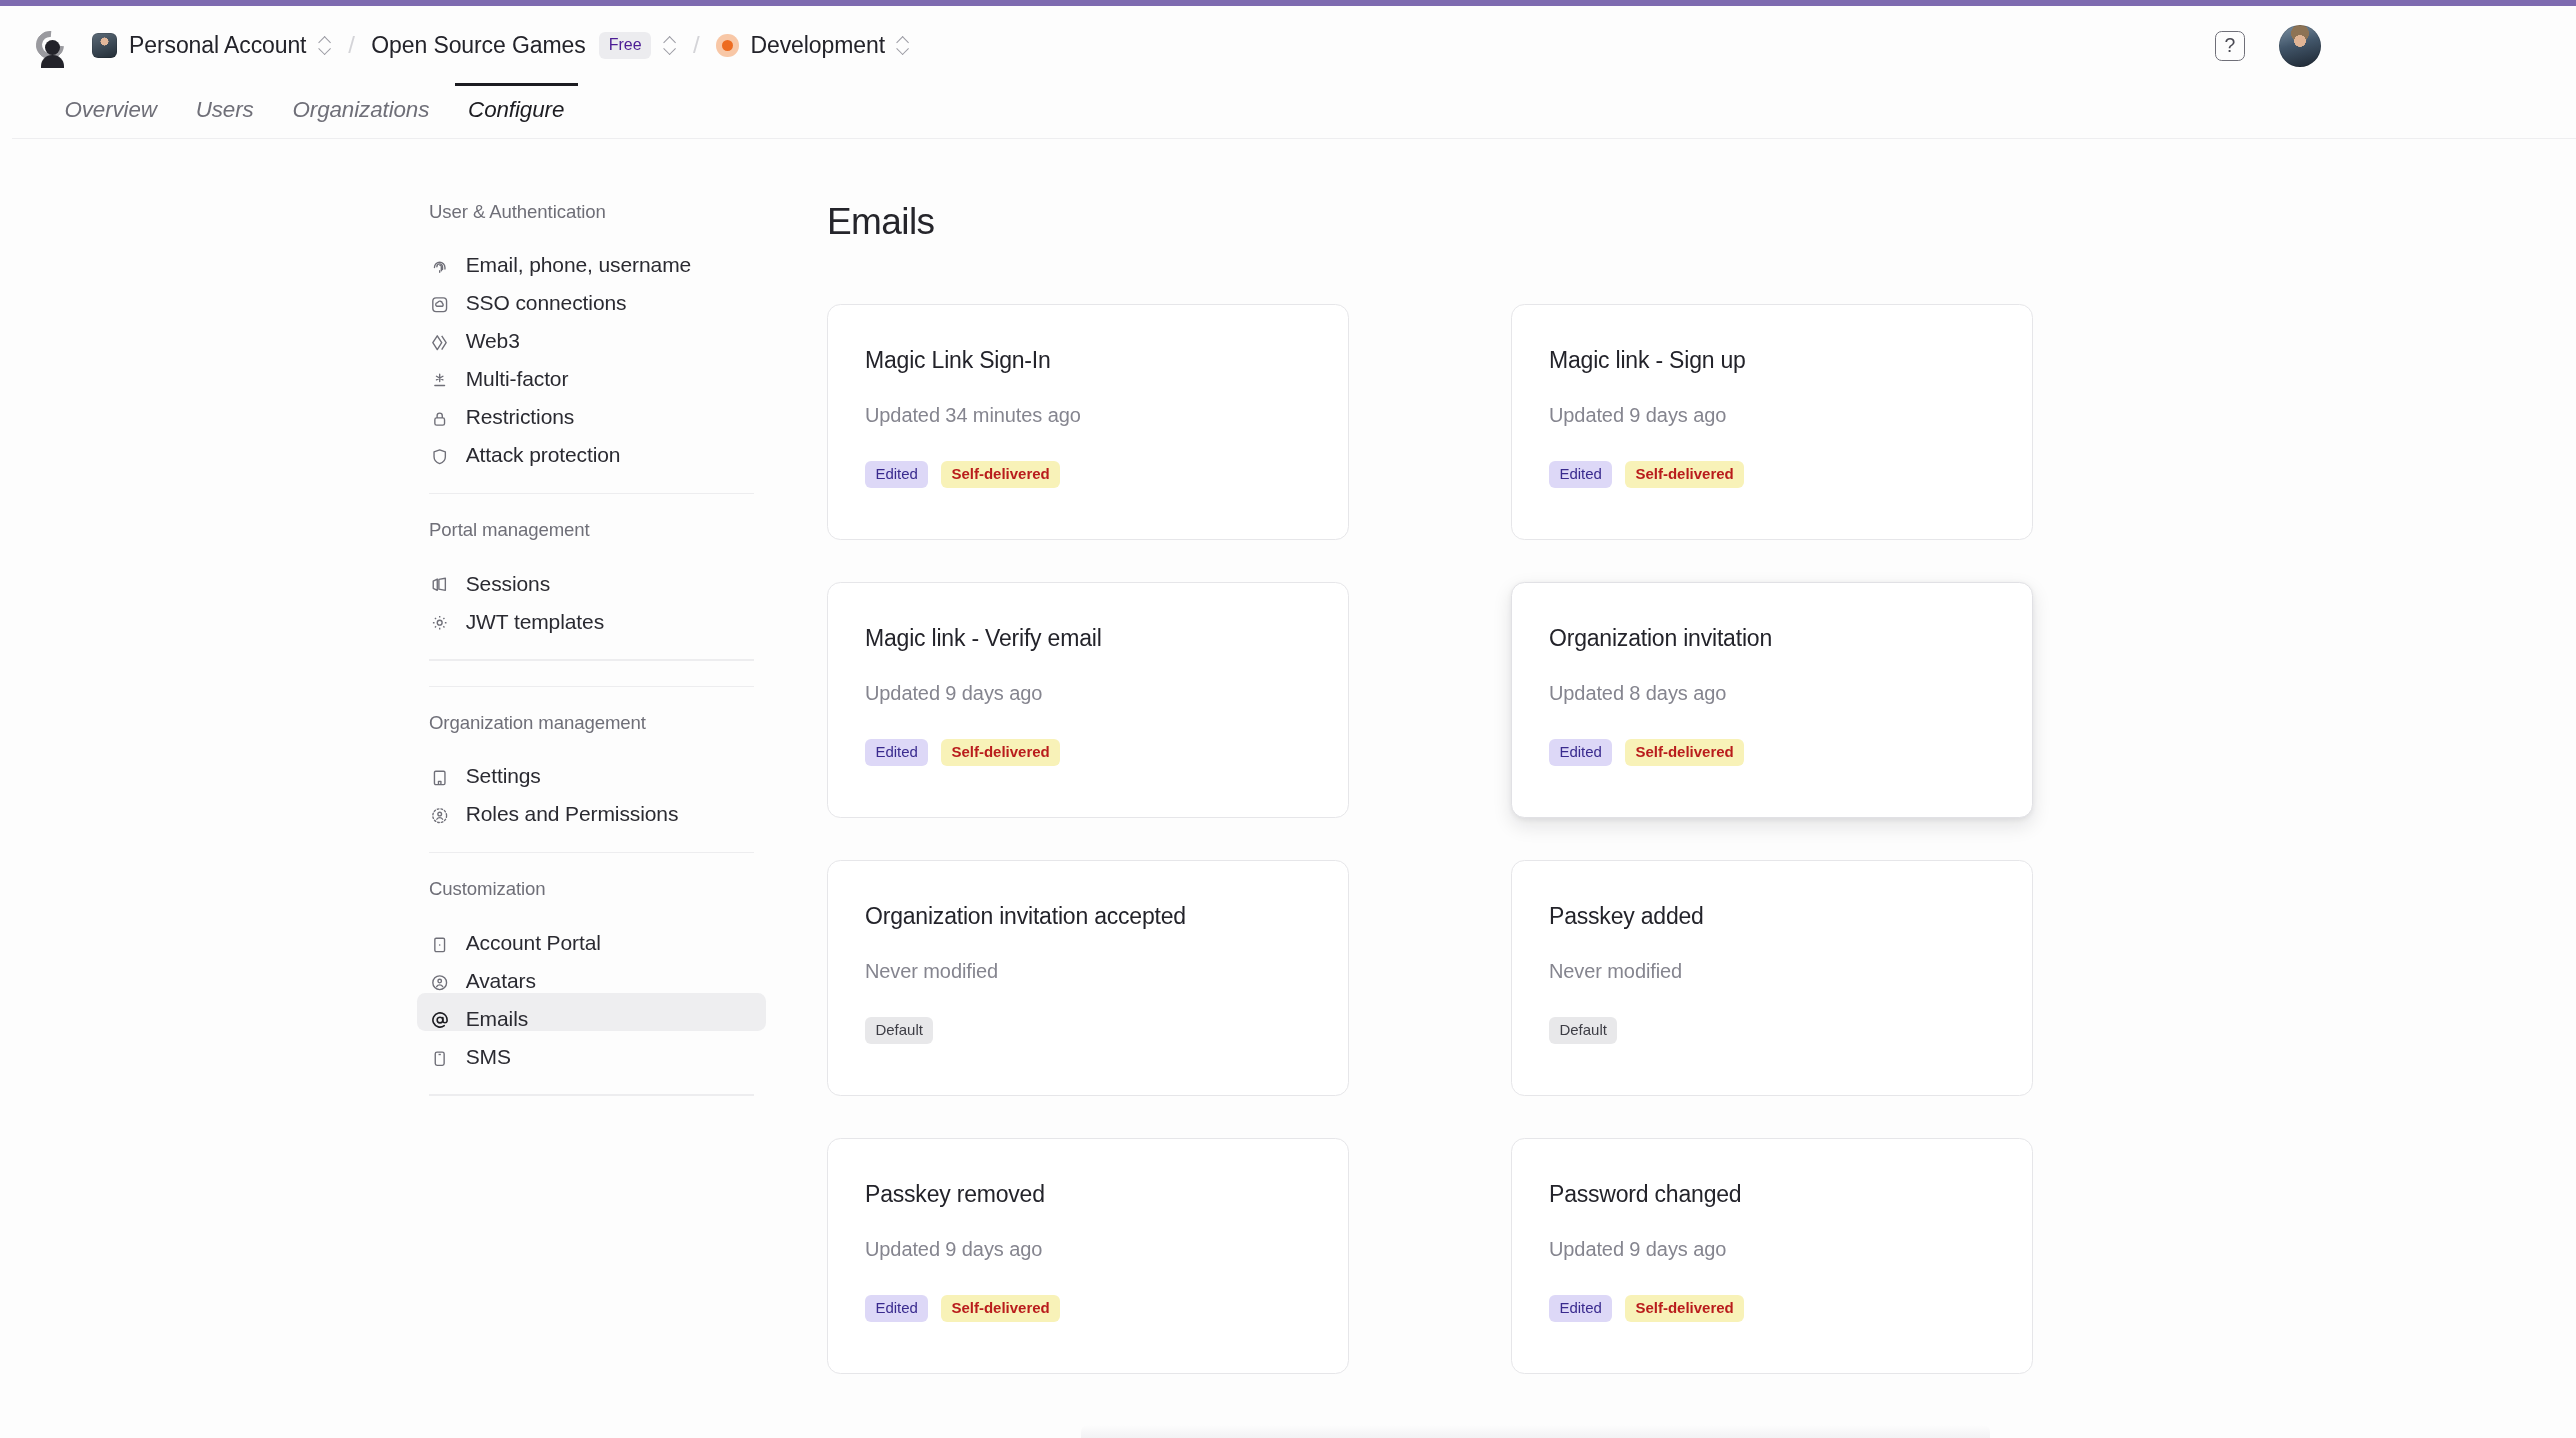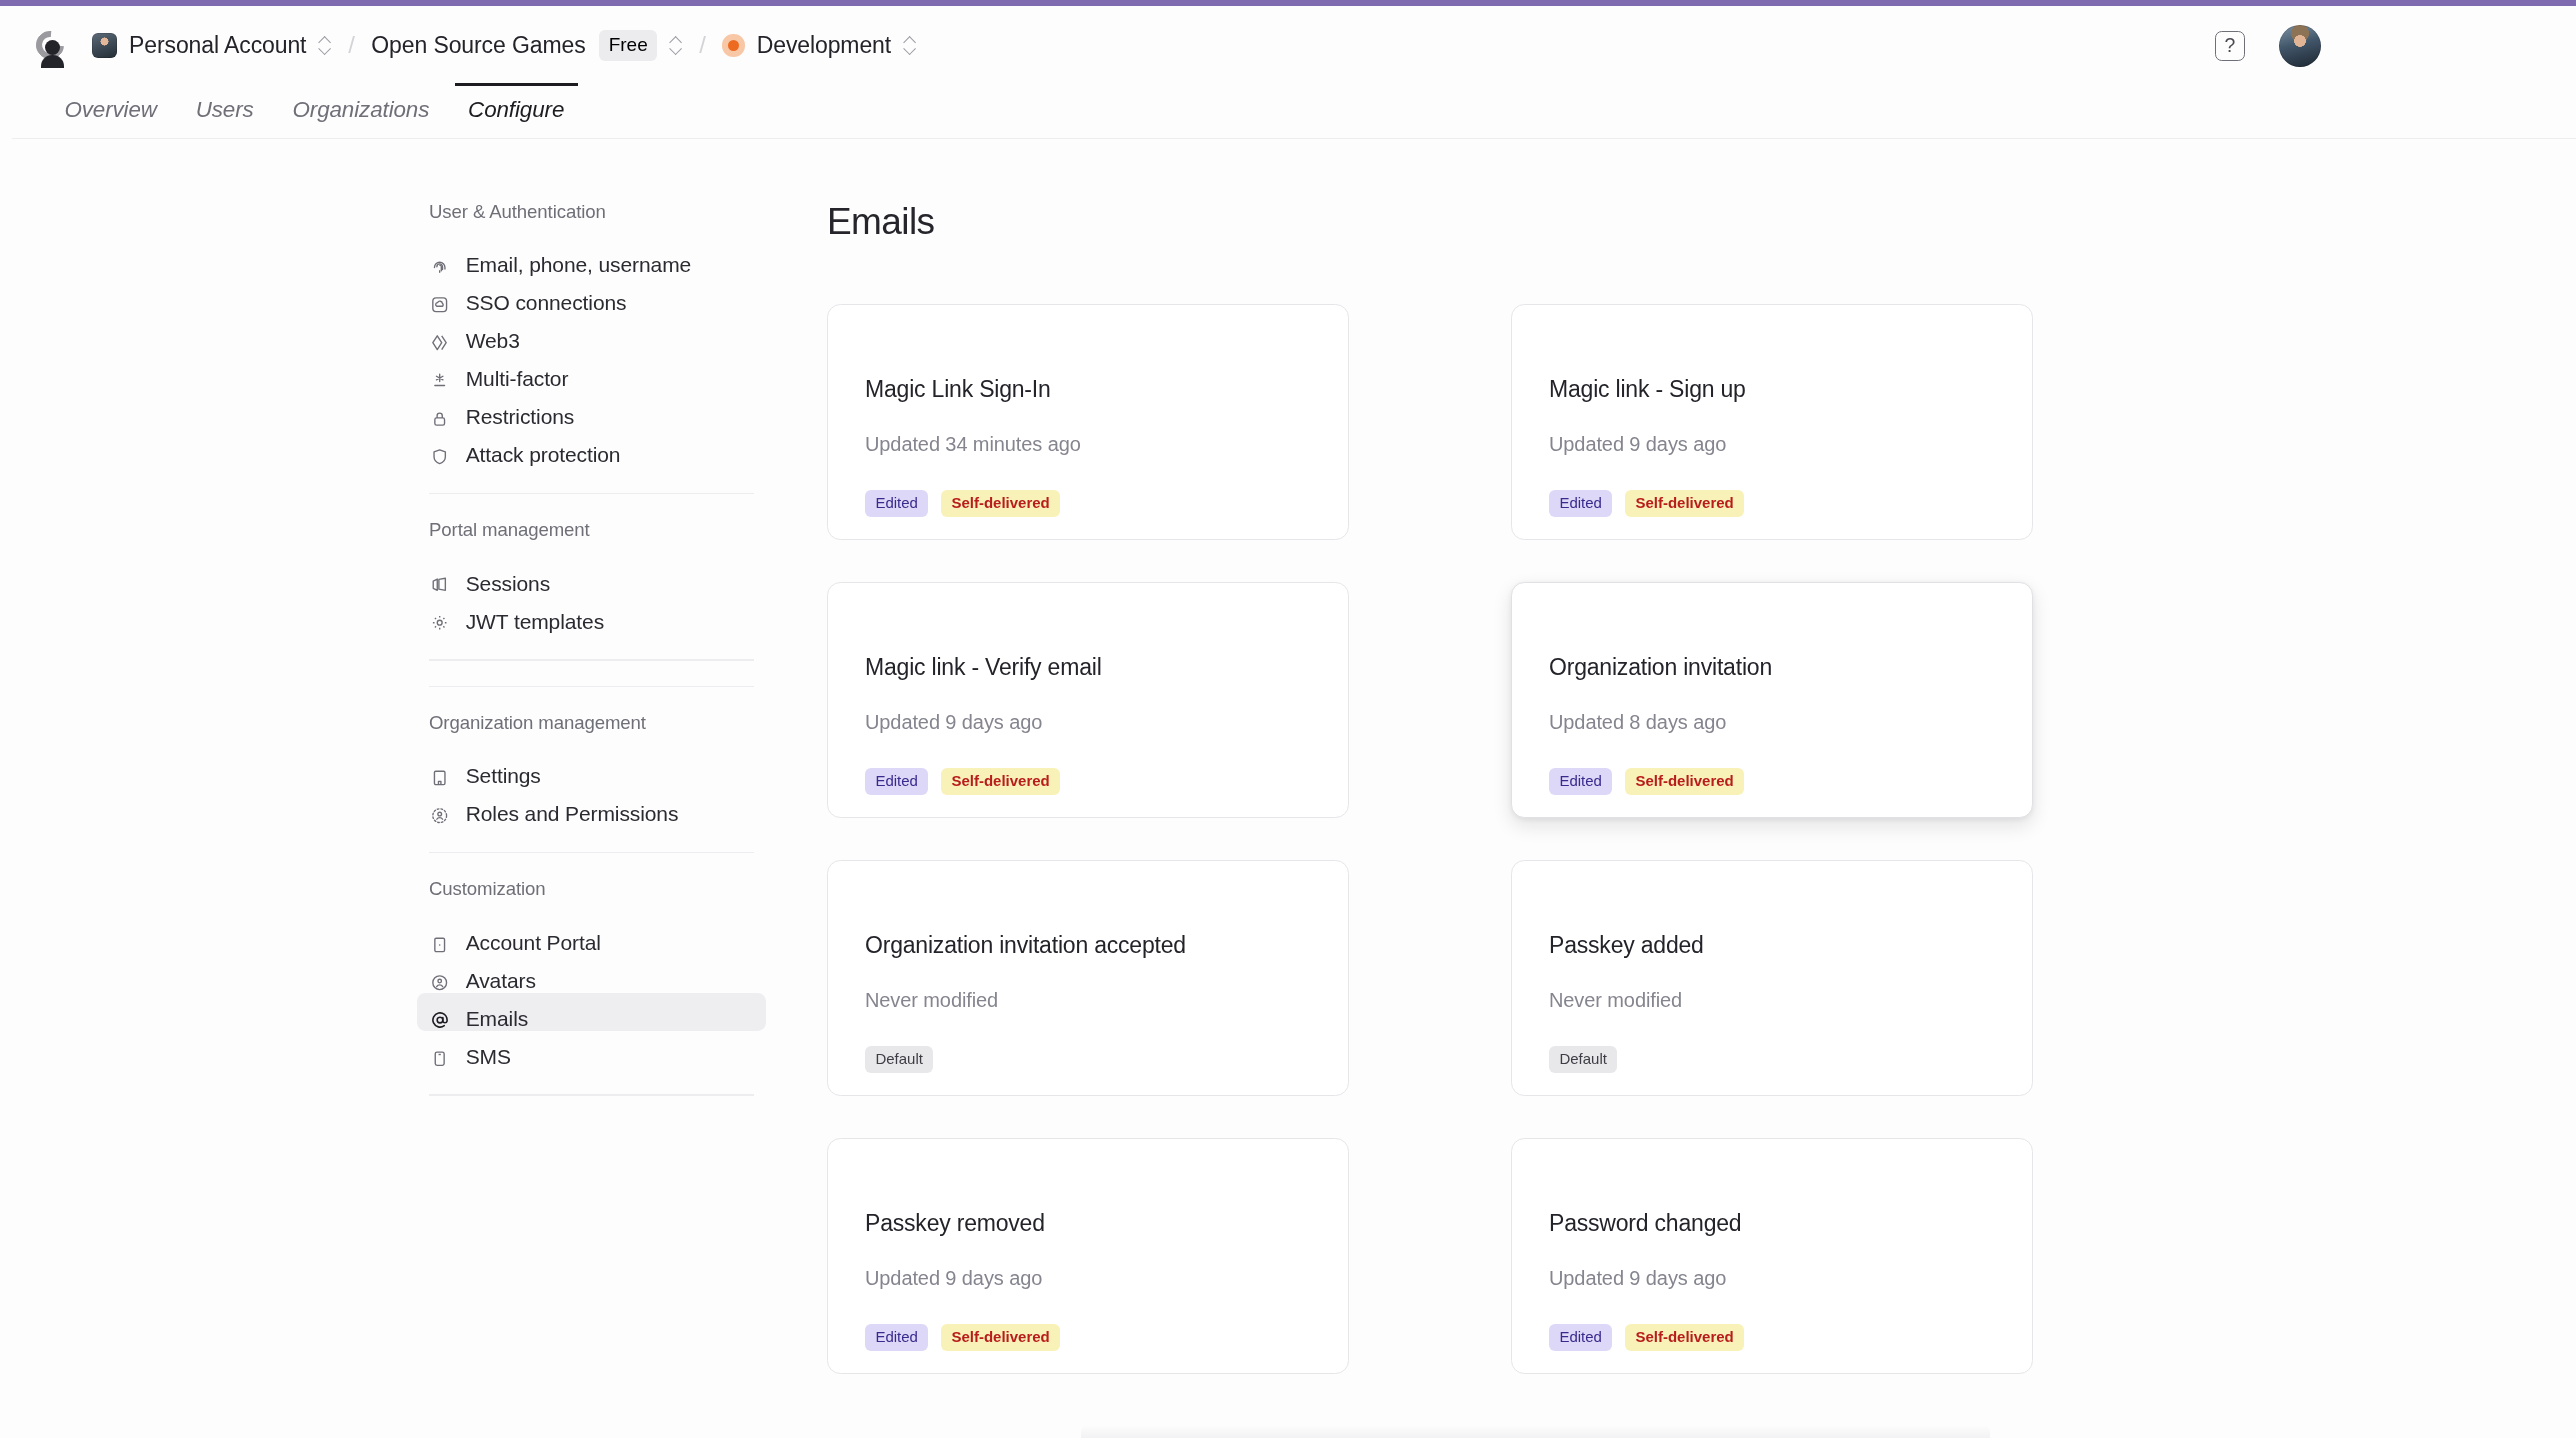--- a/index.html
+++ b/index.html
@@ -76,23 +76,23 @@
   }
   .chev::before { top: 4.5px; transform: rotate(45deg); }
   .chev::after  { top: 11.2px; transform: rotate(225deg); }
 
   .slash {
     margin: 0 16.4px; font-size: 24px; color: #d4d4d8;
     transform: translateY(-1.5px);
   }
   .free-badge {
     margin-left: 13.4px;
-    background: #ececef; color: #000000;
+    background: #ececef; color: #4c1d95;
     border-radius: 6px;
-    font-size: 19px; padding: 3.7px 9.7px 4.5px;
+    font-size: 16px; padding: 3.7px 9.7px 4.5px;
     white-space: nowrap;
   }
   .env-dot {
     width: 22.4px; height: 22.4px; border-radius: 50%;
     background: #f8c7a6; margin-right: 12px; flex: none;
     display: flex; align-items: center; justify-content: center;
   }
   .env-dot i {
     width: 11.2px; height: 11.2px; border-radius: 50%;
     background: #ed6b20; display: block;
@@ -195,21 +195,21 @@
     background: #fff;
     padding: 34px 37px 0;
     display: flex; flex-direction: column;
   }
   .card.hovered {
     box-shadow: 0 7.5px 19.4px rgba(20,20,30,.11), 0 1.5px 5.2px rgba(20,20,30,.06);
     border-color: #e1e1e5;
   }
   .card-title {
     font-size: 23px; color: #23232a; font-weight: 400;
-    letter-spacing: -0.2px; margin-top: 37px;
+    letter-spacing: -0.2px; margin-top: 8px;
   }
   .card-sub {
     font-size: 20px; color: #85858f;
     letter-spacing: -0.1px; margin-top: 30px;
   }
   .card-badges {
     display: flex; gap: 12.7px; margin-top: 34px;
   }
   .badge {
     font-size: 15px;

